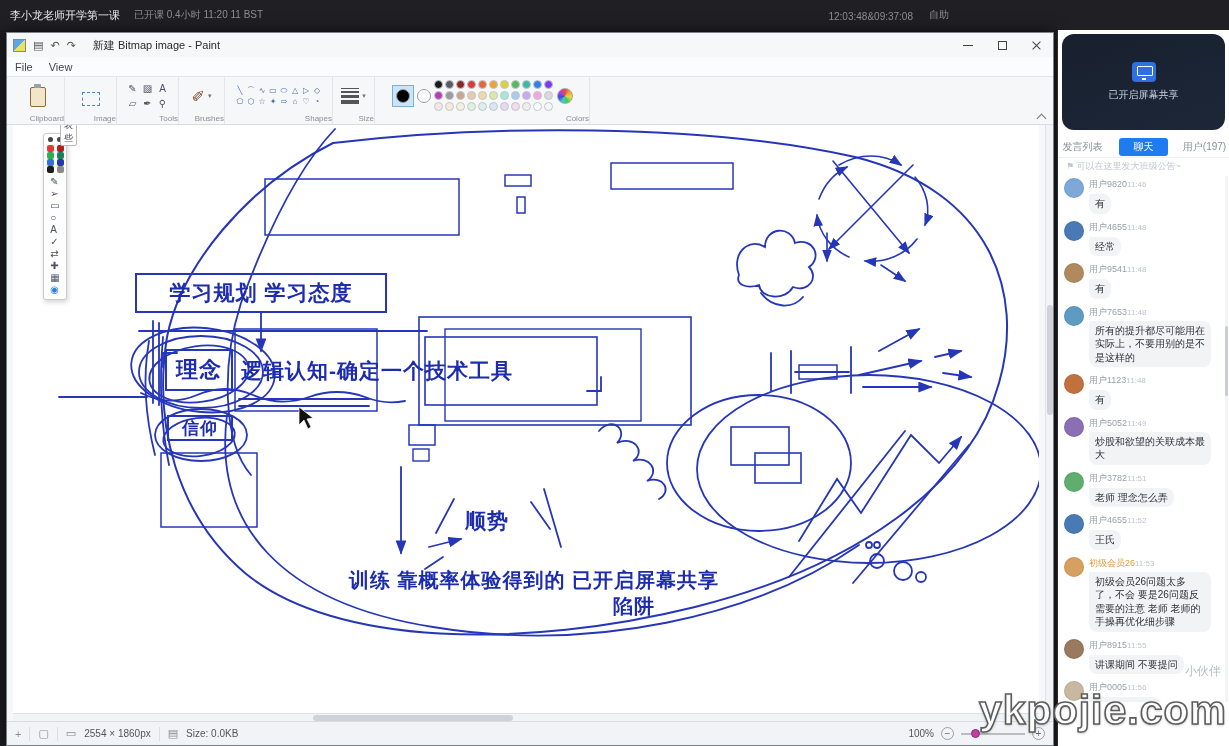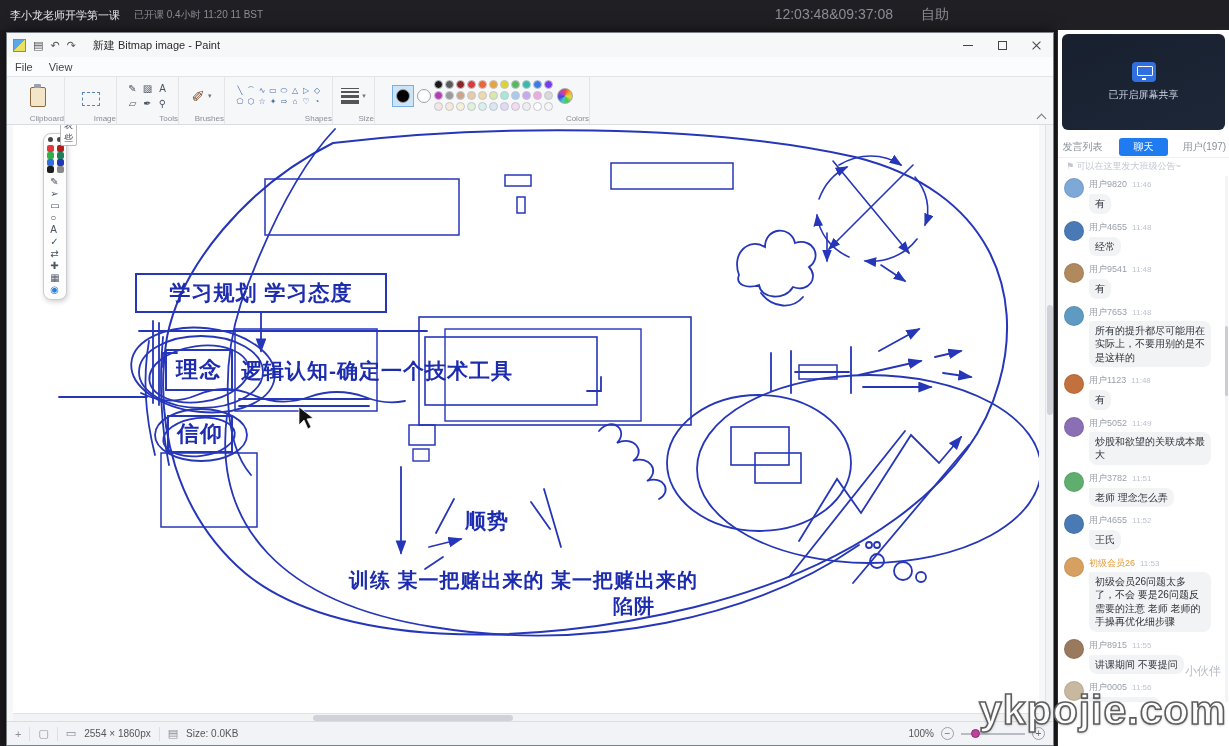--- a/index.html
+++ b/index.html
@@ -10,21 +10,21 @@
   
   .topbar { position:absolute; left:0; top:0; width:1229px; height:30px; background:#1f1f24;
     color:#c9c9cf; font-size:11px; display:flex; align-items:center; padding:0 10px; gap:18px; }
   .tb-logo { width:13px; height:13px; border-radius:3px; background:#e24545; display:inline-block; flex:0 0 auto; }
   .tb-left { display:flex; align-items:center; gap:6px; min-width:330px; }
   .tb-title { color:#d6d6da; }
   .tb-badge { color:#ff7285; font-size:9px; border:1px solid #a9404e; border-radius:2px; padding:0 3px; margin-left:6px; }
   .tb-center { display:flex; align-items:center; gap:14px; flex:1; }
   .tb-center .main { color:#e8e8ec; }
   .tb-session { color:#8d8d95; font-size:10px; }
-  .tb-right { display:flex; align-items:flex-start; gap:28px; color:#8d8d95; font-size:14px; padding-right:270px; }
+  .tb-right { display:flex; align-items:flex-end; gap:16px; color:#8d8d95; font-size:10px; padding-right:270px; }
 
   
   .paint { position:absolute; left:6px; top:32px; width:1048px; height:714px; background:#f6f7f9;
     border:1px solid #7b7f86; box-shadow:0 0 14px rgba(0,0,0,.55); }
   .pt-titlebar { position:absolute; left:0; top:0; right:0; height:24px; background:#f6f7f9;
     display:flex; align-items:center; font-size:11px; color:#333; padding-left:6px; gap:7px; }
   .pt-appicon { width:13px; height:13px; background:linear-gradient(135deg,#59a7e8 50%,#e8e061 50%); border:1px solid #888; }
   .qat { color:#555; font-size:11px; cursor:default; }
   .pt-title { margin-left:10px; color:#2b2b2b; }
   .winctl { position:absolute; right:0; top:0; height:24px; display:flex; }
@@ -71,56 +71,56 @@
   .clabel { position:absolute; color:#1d2cae; font-weight:bold; white-space:nowrap; letter-spacing:1px; }
   .cbox { border:2px solid #2636b8; display:flex; align-items:center; justify-content:center; background:transparent; }
   .vscroll { position:absolute; right:0; top:92px; bottom:32px; width:8px; background:#f2f3f5; border-left:1px solid #e0e2e6; }
   .vscroll .thumb { position:absolute; left:1px; width:6px; height:110px; top:180px; background:#cfd2d8; border-radius:3px; }
   .hscroll { position:absolute; left:6px; right:14px; bottom:24px; height:8px; background:#f2f3f5; border-top:1px solid #e0e2e6; }
   .hscroll .thumb { position:absolute; top:1px; height:6px; width:200px; left:300px; background:#cfd2d8; border-radius:3px; }
 
   
   .anno-label { position:absolute; left:16px; top:-16px; background:#fff; border:1px solid #bbb; font-size:9px; color:#445; padding:0 3px; border-radius:2px; }
   .anno { position:absolute; left:30px; top:8px; width:24px; background:#fdfdfe; border:1px solid #c9ccd2;
-    border-radius:8px; box-shadow:1px 2px 5px rgba(0,0,0,.18); padding:3px 2px; display:flex; flex-direction:column; align-items:center; gap:3px; }
+    border-radius:3px; box-shadow:1px 2px 5px rgba(0,0,0,.18); padding:3px 2px; display:flex; flex-direction:column; align-items:center; gap:3px; }
   .anno .dots { display:flex; gap:4px; }
   .anno .dots i { width:5px; height:5px; border-radius:50%; background:#444; display:block; }
   .anno .cpair { display:flex; gap:3px; }
   .anno .cpair i { width:7px; height:7px; border-radius:2px; display:block; }
   .anno .tool { font-size:10px; color:#4a5360; line-height:12px; }
   .anno .tool:last-child { color:#2a7de1; }
 
   
   .statusbar { position:absolute; left:0; right:0; bottom:0; height:24px; background:#f2f3f6; border-top:1px solid #dadde2;
     display:flex; align-items:center; font-size:10px; color:#555; padding:0 8px; gap:8px; }
   .sb-ic { color:#8a8e96; font-size:11px; }
   .sb-sep { width:1px; height:14px; background:#dcdee3; }
   .sb-right { margin-left:auto; display:flex; align-items:center; gap:7px; }
   .zoom-track { position:relative; width:64px; height:2px; background:#b9bcc2; }
   .zoom-thumb { position:absolute; left:10px; top:-4px; width:9px; height:9px; border-radius:50%; background:#c040a0; border:1px solid #8c2a72; }
   .zbtn { width:13px; height:13px; border:1px solid #9aa0a8; border-radius:50%; display:flex; align-items:center; justify-content:center; font-size:10px; color:#666; line-height:1; }
 
   
   .chat { position:absolute; left:1057px; top:30px; width:172px; bottom:0; background:#ffffff; border-left:1px solid #2a2a2e; }
-  .video { position:absolute; left:4px; top:4px; right:4px; height:96px; border-radius:6px;
+  .video { position:absolute; left:4px; top:4px; right:4px; height:96px; border-radius:12px;
     background:linear-gradient(160deg,#18202e,#1d2738); display:flex; flex-direction:column; align-items:center; justify-content:center; gap:6px; }
   .vicon { width:24px; height:20px; background:#2f6fe0; border-radius:4px; position:relative; }
   .vicon::before { content:""; position:absolute; left:5px; top:4px; width:14px; height:8px; border:1.5px solid #fff; border-radius:1px; }
   .vicon::after { content:""; position:absolute; left:10px; bottom:2px; width:4px; height:2px; background:#fff; }
   .vtext { color:#cdd5e4; font-size:10px; }
   .tabs { position:absolute; left:0; top:106px; right:0; height:22px; display:flex; align-items:center;
     border-bottom:1px solid #eef0f3; font-size:10px; color:#8a8f99; }
   .tab { flex:1; text-align:center; padding:2px 0; }
   .tab.active { background:#1f7cf0; color:#fff; border-radius:3px; margin:0 12px; }
   .notice { position:absolute; left:8px; top:130px; right:6px; font-size:9px; color:#c2c7d1; white-space:nowrap; overflow:hidden; }
   .msgs { position:absolute; left:0; top:146px; right:5px; bottom:44px; overflow:hidden; padding:2px 4px 0 6px; }
   .msg { display:flex; gap:5px; margin-bottom:7px; }
   .avatar { width:20px; height:20px; border-radius:50%; flex:0 0 auto; border:1px solid rgba(0,0,0,.08); }
   .mbody { flex:1; min-width:0; }
-  .meta { display:flex; gap:5px; align-items:baseline; margin-bottom:2px; }
+  .meta { display:flex; align-items:baseline; margin-bottom:2px; }
   .uname { font-size:9px; color:#9aa0ab; }
   .utime { font-size:8px; color:#bfc4cd; }
   .bubble { display:inline-block; max-width:122px; background:#f2f3f5; border-radius:2px 8px 8px 8px;
     padding:3px 6px; font-size:10px; color:#2e3138; line-height:1.35; word-break:break-all; }
   .chat-scroll { position:absolute; right:1px; top:146px; bottom:44px; width:3px; background:#f3f4f6; }
   .chat-scroll .thumb { position:absolute; left:0; width:3px; height:70px; top:150px; background:#c9ccd2; border-radius:2px; }
   .chat-footer { position:absolute; right:8px; bottom:66px; font-size:12px; color:#b6bbc4; }
 
   
   .watermark { position:absolute; right:2px; bottom:12px; font-size:41px; font-weight:800; color:#fdfdfd;
@@ -353,23 +353,23 @@
           <path d="M 416,422 L 448,414" marker-end="url(#arr)"></path>
           <path d="M 430,432 L 412,444"></path>
         </g>
 
         <polygon points="286,282 286,300 291,295 295,304 298,302 294,294 300,293" fill="#111" stroke="#fff" stroke-width="0.7"></polygon>
       </svg>
 
       <div class="clabel cbox" style="left:122px; top:148px; width:252px; height:40px; font-size:21px;">学习规划 学习态度</div>
       <div class="clabel cbox" style="left:152px; top:224px; width:68px; height:42px; font-size:22px;">理念</div>
       <div class="clabel" style="left:228px; top:232px; font-size:21px;">逻辑认知-确定一个技术工具</div>
-      <div class="clabel cbox" style="left:154px; top:290px; width:66px; height:38px; font-size:22px;">信仰</div>
+      <div class="clabel cbox" style="left:154px; top:290px; width:66px; height:26px; font-size:17px;">信仰</div>
       <div class="clabel" style="left:452px; top:382px; font-size:21px;">顺势</div>
-      <div class="clabel" style="left:336px; top:442px; font-size:20px;">训练  某一把赌出来的   某一把赌出来的</div>
+      <div class="clabel" style="left:336px; top:442px; font-size:20px;">训练  靠概率体验得到的   已开启屏幕共享</div>
       <div class="clabel" style="left:600px; top:468px; font-size:20px;">陷阱</div>
 
       <div class="anno">
         <span class="anno-label">表些</span>
         <div class="dots">
             <i></i>
             <i></i>
           </div>
         <div id="anno-colors">
             <div class="cpair">

